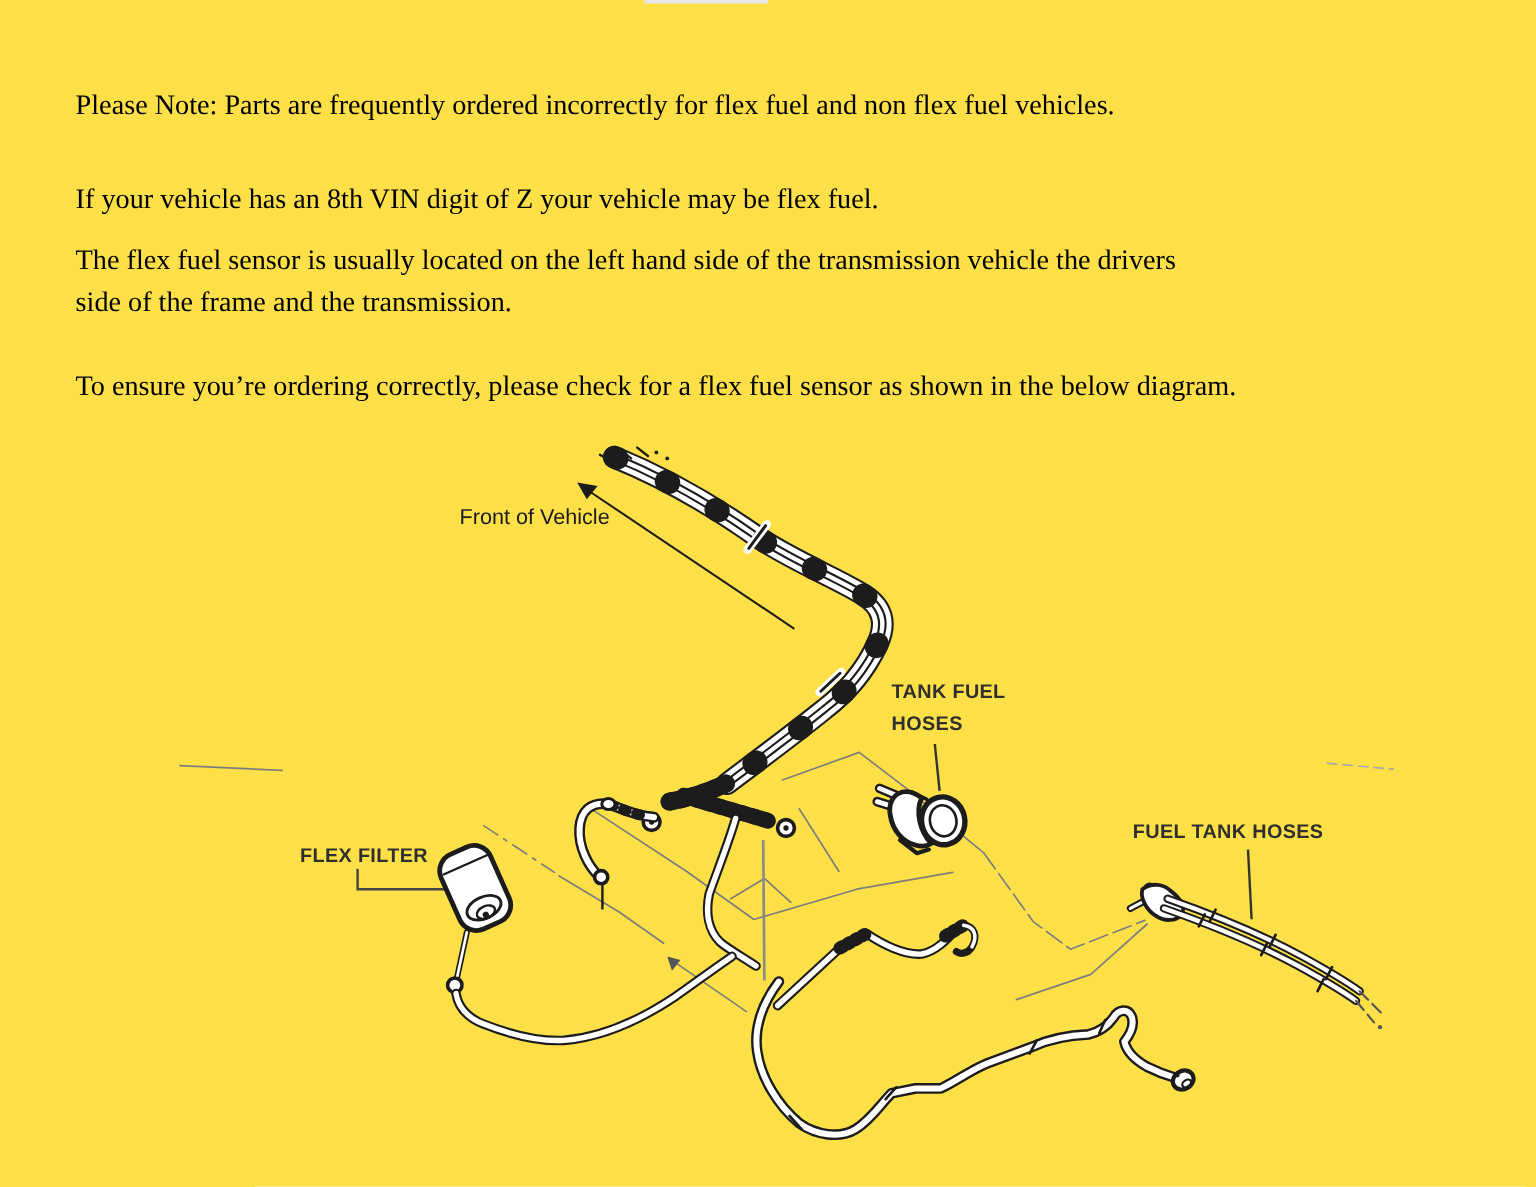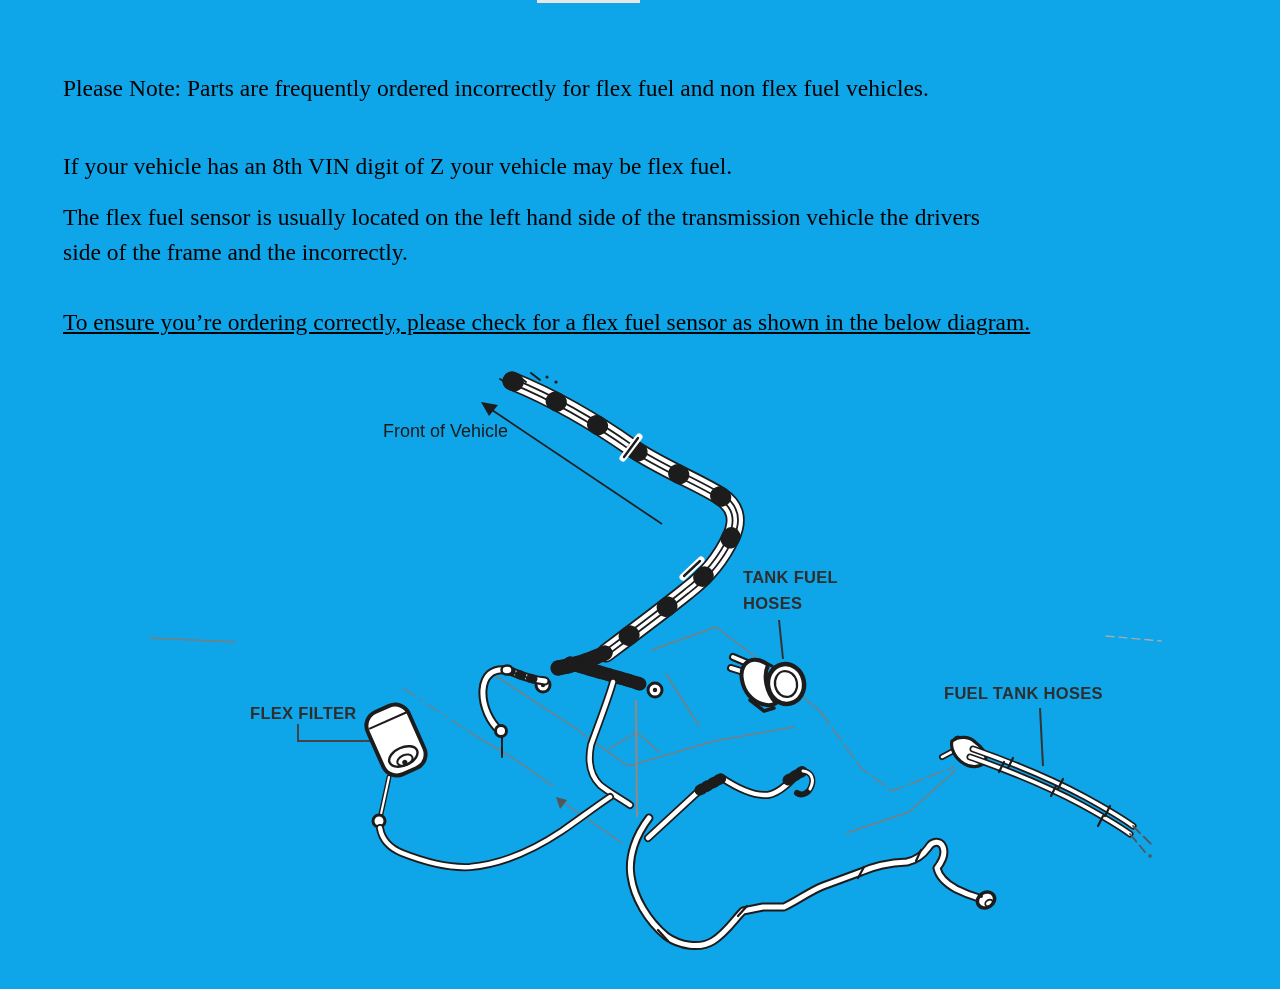--- a/index.html
+++ b/index.html
@@ -1,16 +1,16 @@
 <!DOCTYPE html>
 <html><head>
 <meta charset="utf-8">
 <style>
   html,body{margin:0;padding:0;background:#fff;}
-  .page{position:relative;width:1280px;height:989px;background:#0ea5e9;overflow:hidden;
+  .page{position:relative;width:1280px;height:989px;background:#fde047;overflow:hidden;
         font-family:"Liberation Sans",sans-serif;}
   .topbar{position:absolute;left:537px;top:0;width:103px;height:3px;background:#e7e7e7;}
   .para{position:absolute;left:63px;color:#000;font-family:"Liberation Serif",serif;
         font-size:23.5px;line-height:1.2;white-space:nowrap;}
   .dlabel{position:absolute;font-family:"Liberation Sans",sans-serif;font-weight:bold;
         font-size:16.5px;color:#2e2e2e;letter-spacing:.3px;white-space:nowrap;}
   .flabel{position:absolute;font-family:"Liberation Sans",sans-serif;font-weight:normal;
         font-size:18px;color:#1a1a1a;white-space:nowrap;}
   svg{position:absolute;left:0;top:0;}
   
@@ -21,22 +21,22 @@
 </head>
 <body>
 
 <div class="page">
 
   <div class="topbar"></div>
 
   <div class="para" style="top:74px;">Please Note: Parts are frequently ordered incorrectly for flex fuel and non flex fuel vehicles.</div>
   <div class="para" style="top:152px;">If your vehicle has an 8th VIN digit of Z your vehicle may be flex fuel.</div>
   <div class="para" style="top:203px;">The flex fuel sensor is usually located on the left hand side of the transmission vehicle the drivers</div>
-  <div class="para" style="top:238px;">side of the frame and the incorrectly.</div>
-  <div class="para" style="top:308px;text-decoration:underline;">To ensure you’re ordering correctly, please check for a flex fuel sensor as shown in the below diagram.</div>
+  <div class="para" style="top:238px;">side of the frame and the transmission.</div>
+  <div class="para" style="top:308px;">To ensure you’re ordering correctly, please check for a flex fuel sensor as shown in the below diagram.</div>
 
   <svg width="1280" height="989" viewBox="0 0 1280 989">
     <defs>
       <path id="bundleP" d="M512,381 C556,399 598,424 632,448 C662,468 700,483 720,496 C736,506 739,520 731,537 C720,561 704,578 687,591 C666,608 634,632 606,653"></path>
     </defs>
 
     <g>
       <path class="thin" d="M150,638 L235,642"></path>
       <path class="thin" style="stroke-dasharray:14 6 3 6" d="M403,688 L462,727"></path>
       <path class="thin" d="M466,730 L516,760 L553,786"></path>

